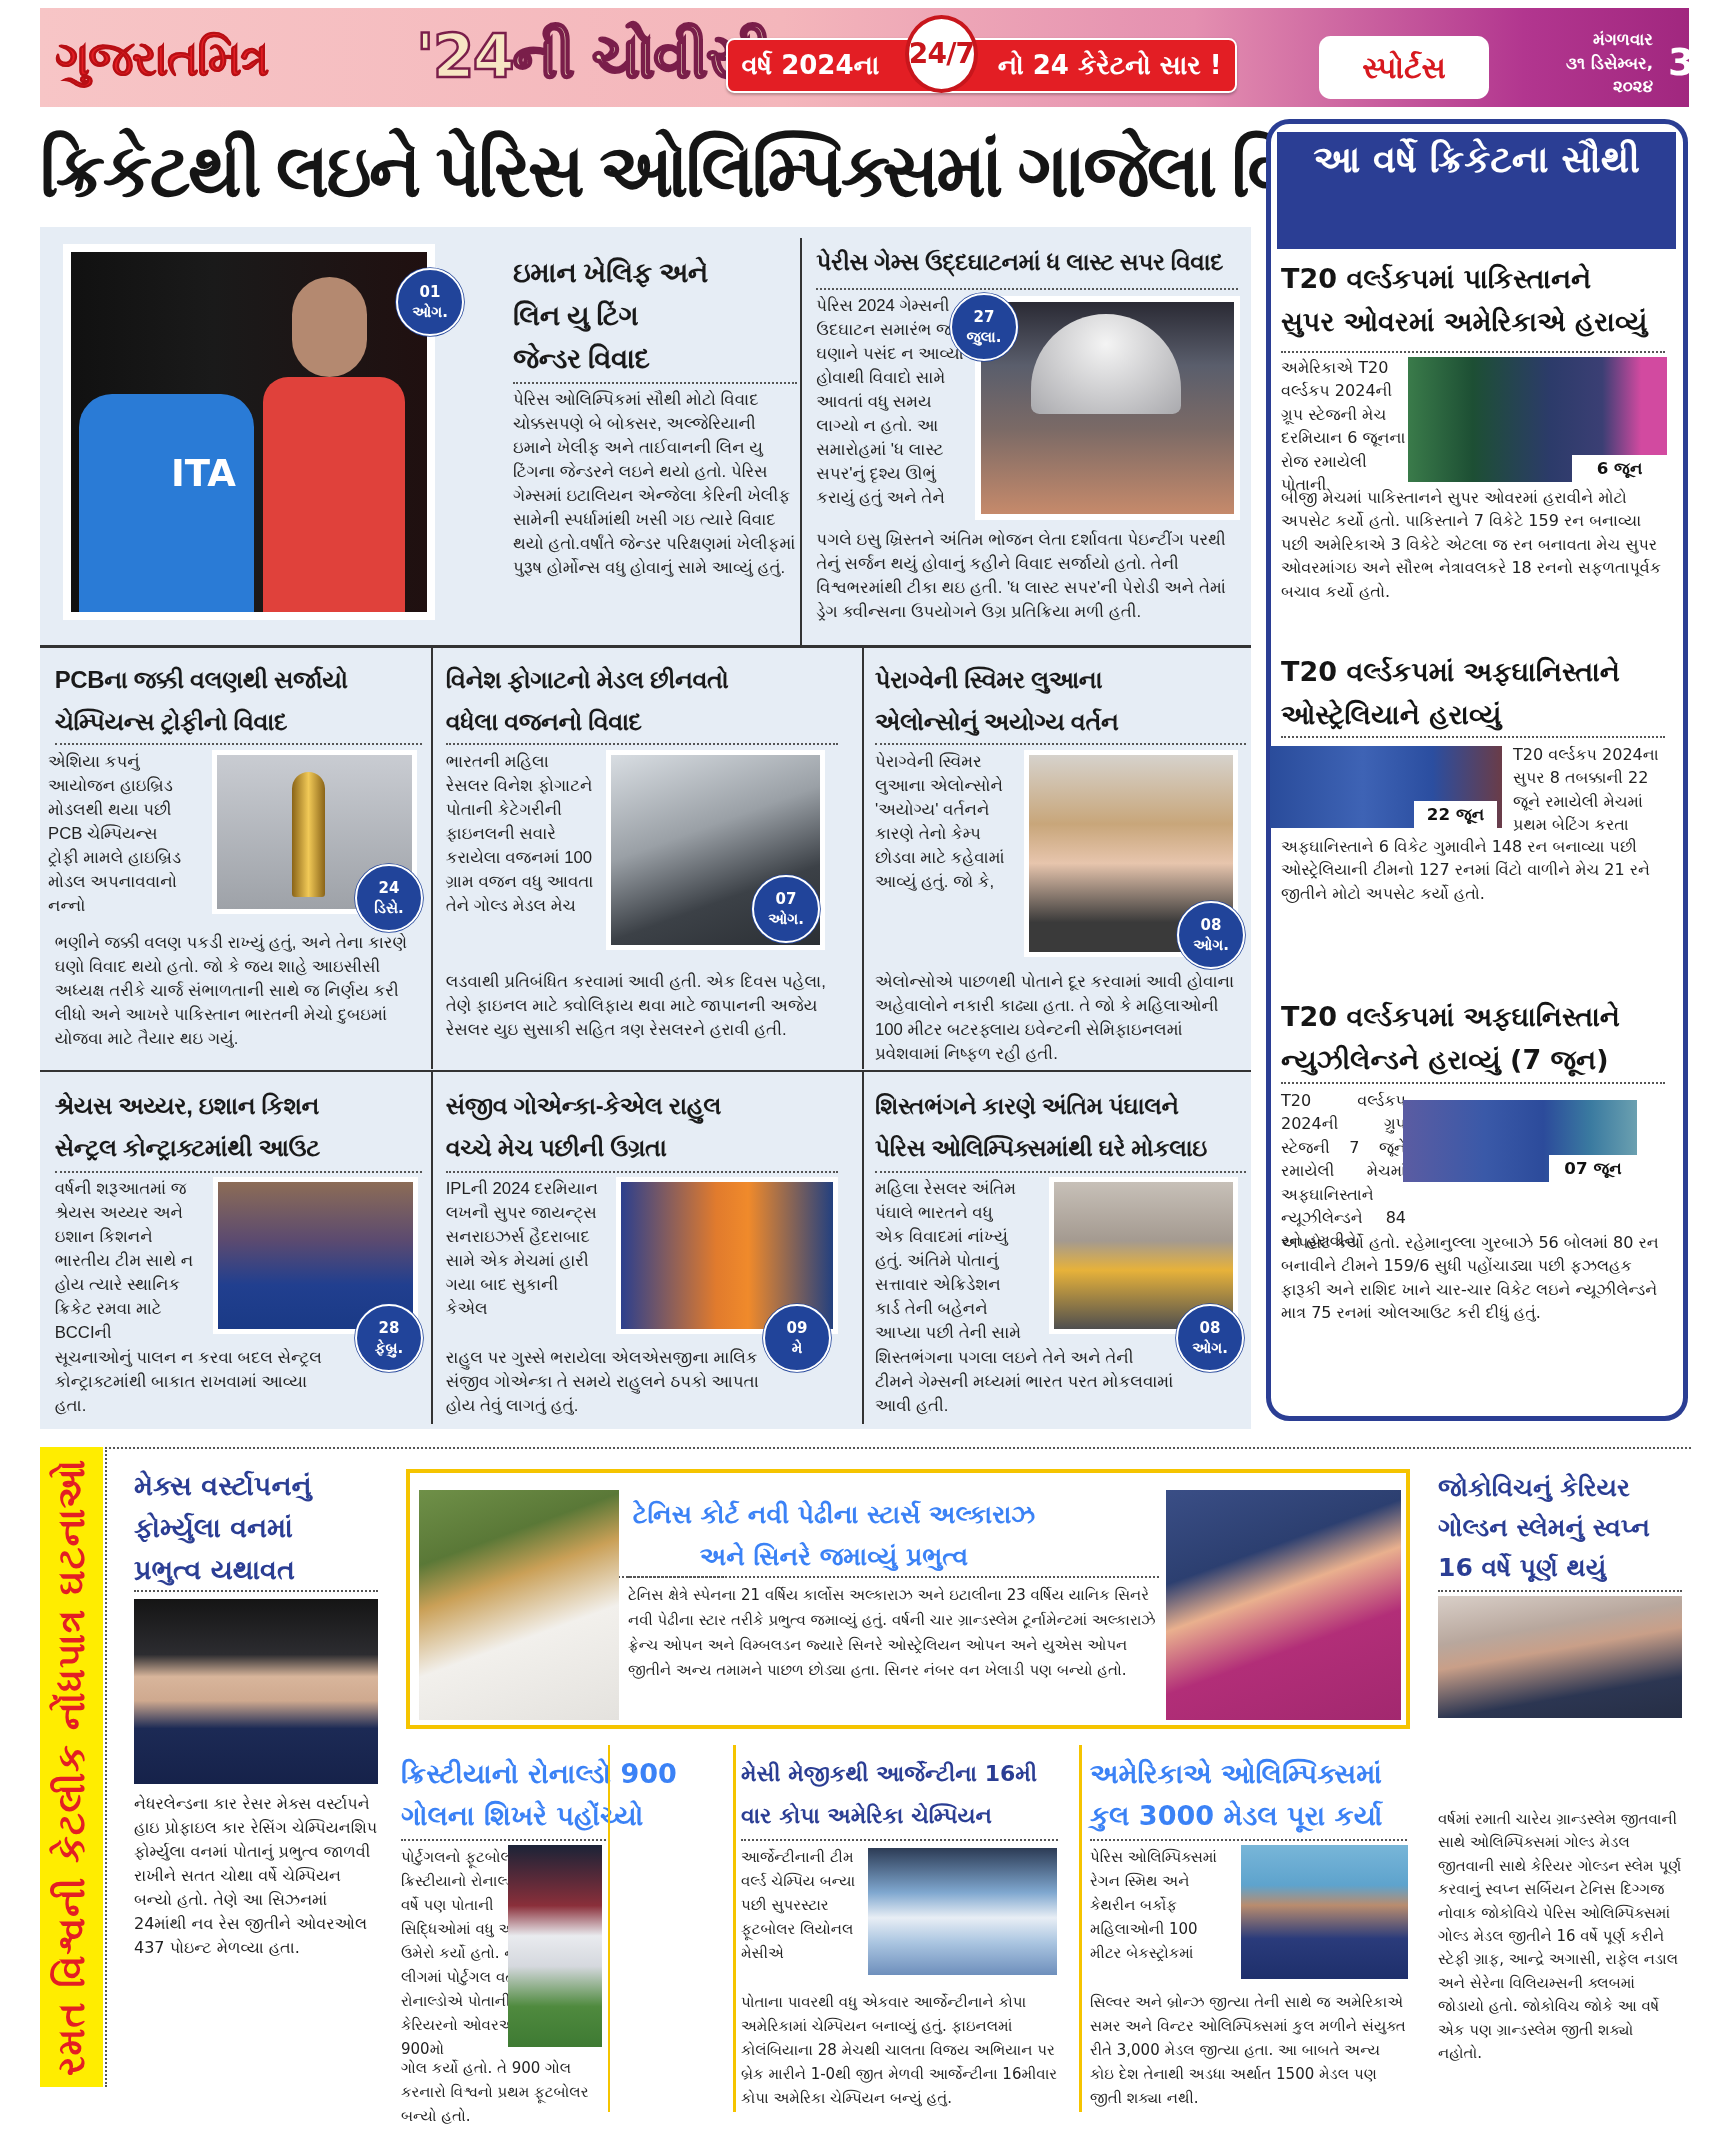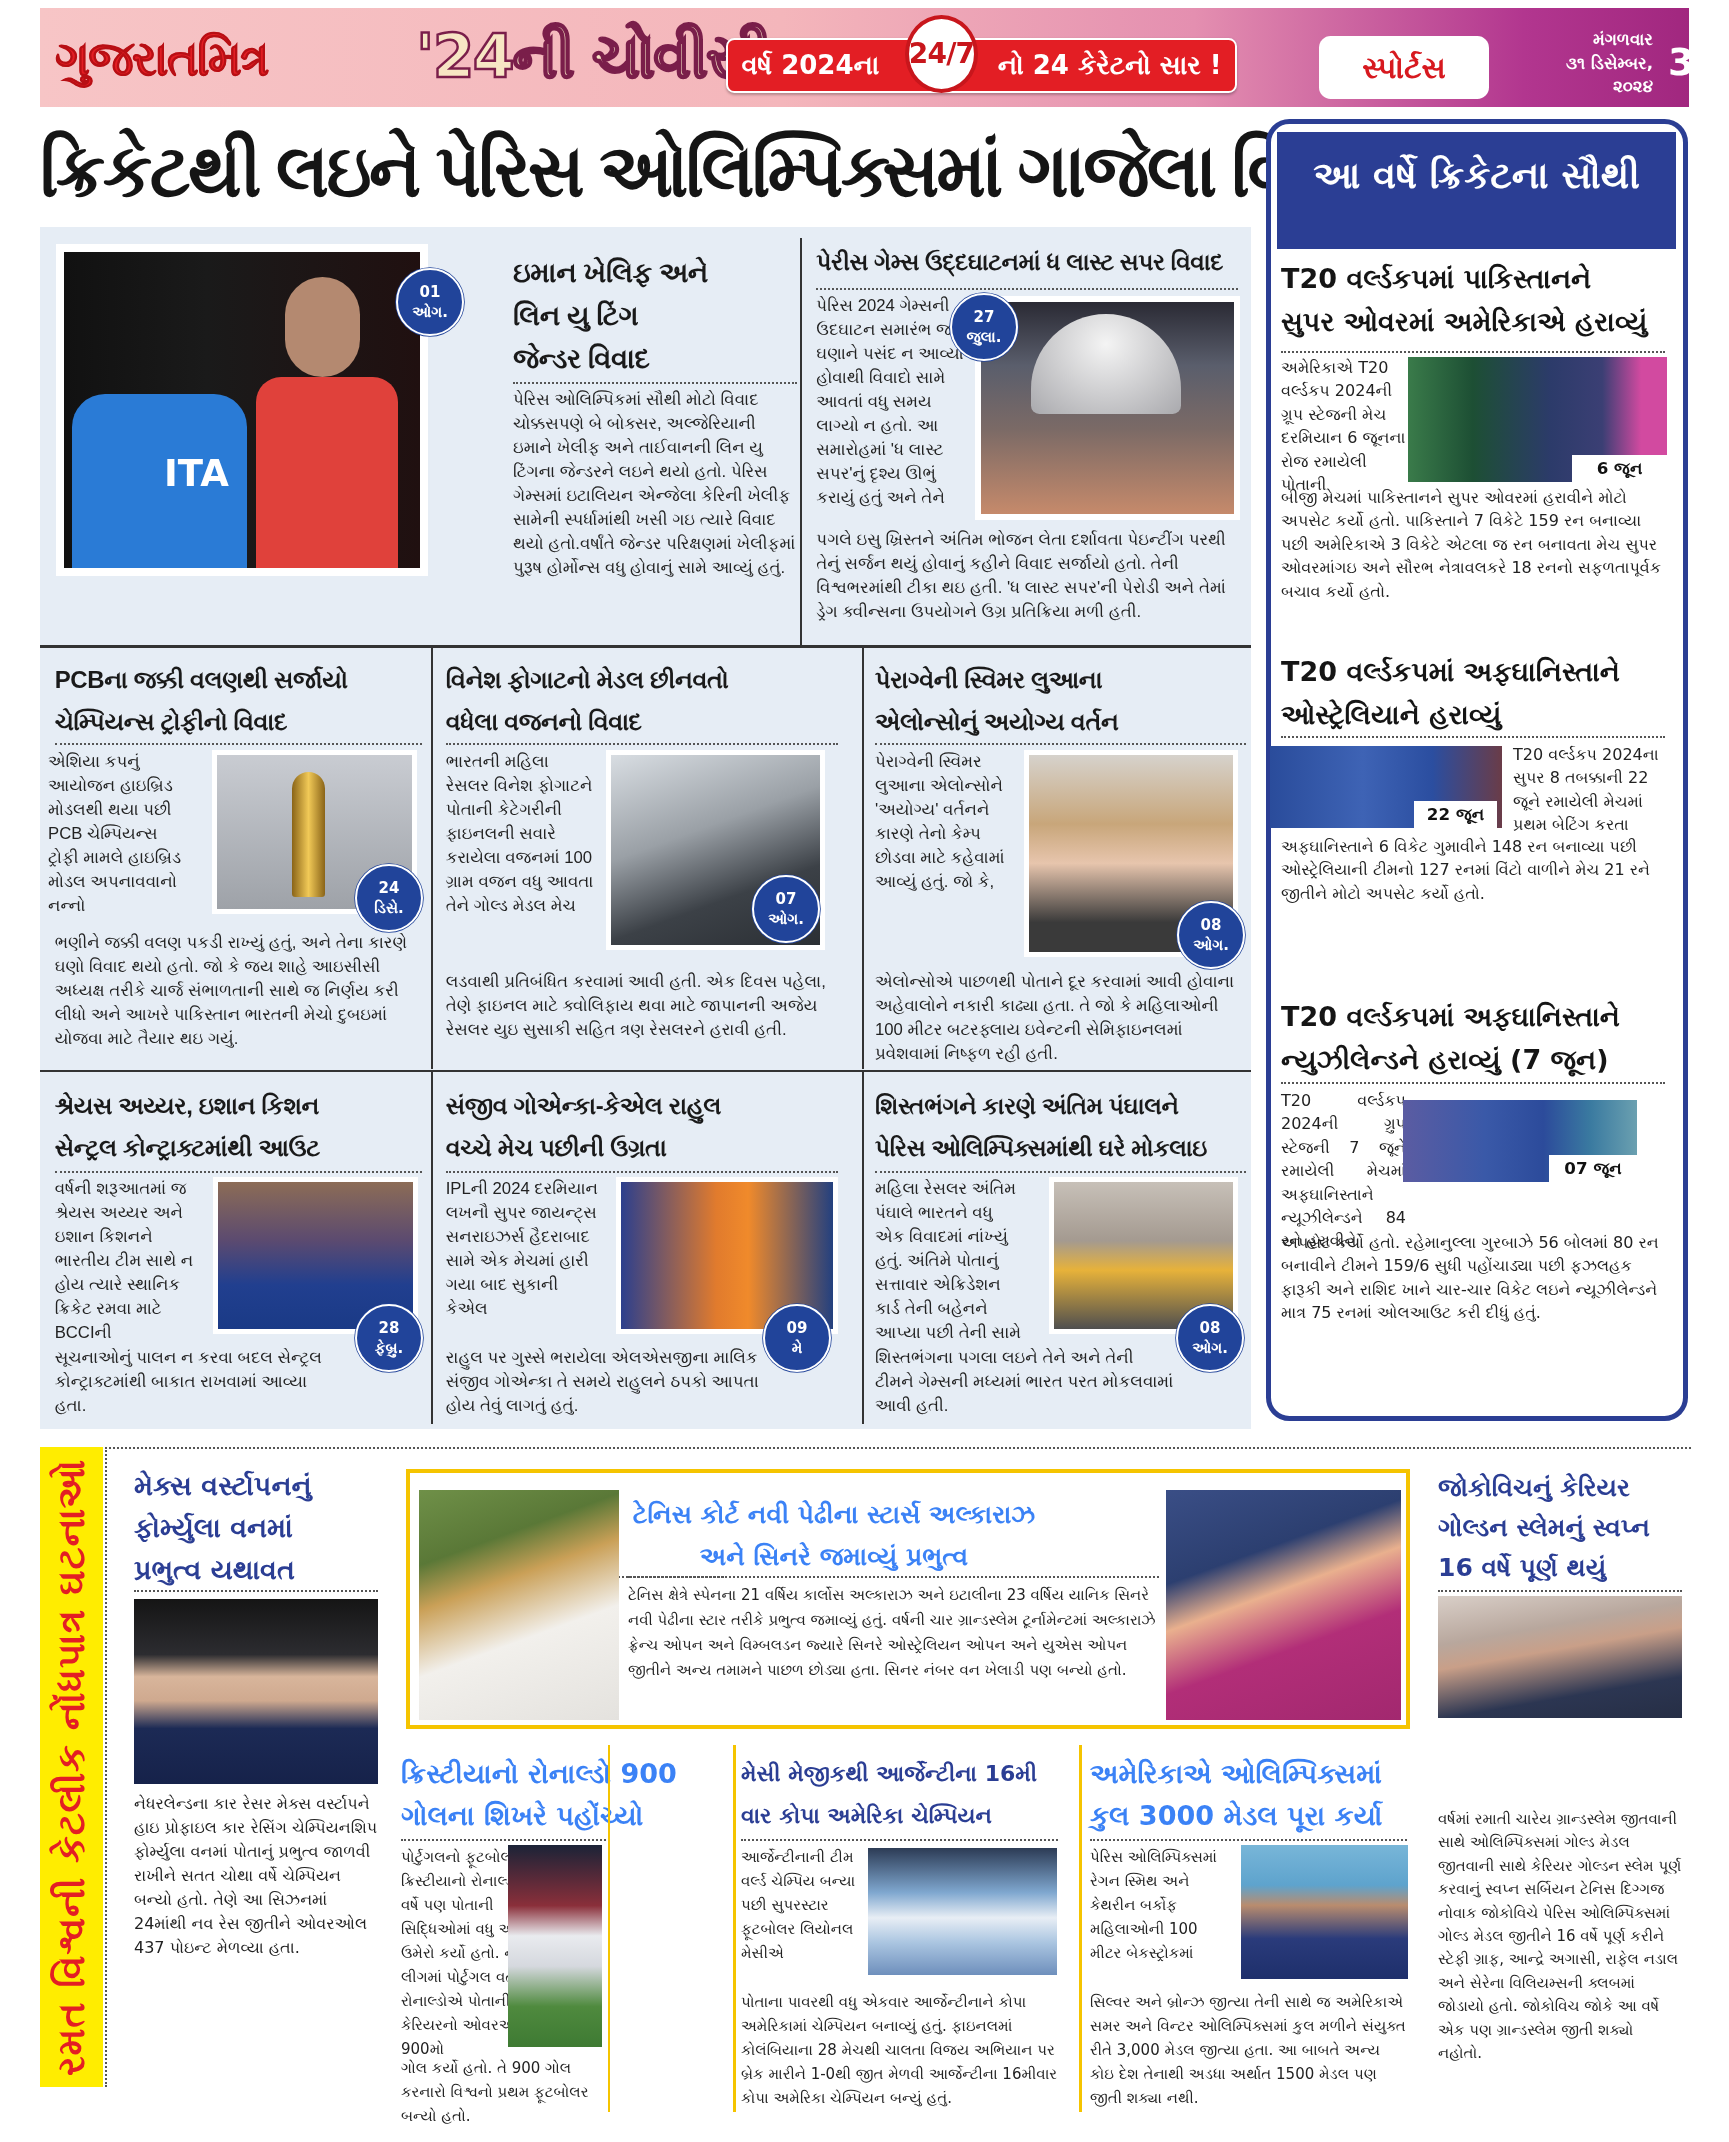--- a/index.html
+++ b/index.html
@@ -18,21 +18,21 @@
 .main-title{left:40px;top:125px;font-family:"Liberation Sans",sans-serif;font-weight:bold;font-size:70px;color:#151515;letter-spacing:-2.5px;line-height:92px;transform:scaleY(1.05)}
 .panel{background:#e6edf5}
 .rule-dot{border-top:2.5px dotted #555}
 .hd{font-weight:bold;color:#1a1a1a;font-family:"Liberation Sans",sans-serif;letter-spacing:-0.4px}
 .bt{font-family:"Liberation Sans",sans-serif;font-size:16.7px;line-height:24px;color:#222}
 .date-badge{width:68px;height:68px;border-radius:50%;background:#21449a;border:2.5px solid #fff;color:#fff;font-weight:bold;font-size:15px;line-height:20px;text-align:center;display:flex;flex-direction:column;justify-content:center;align-items:center;box-shadow:0 0 0 0.8px #21449a}
 .photo{overflow:hidden}
 .vline{background:#333;width:1.7px}
 
 .cbox{left:1266px;top:119px;width:422px;height:1302px;border:5px solid #2b3e94;border-radius:23.4px;background:#fff}
-.cbox-head{left:1277px;top:132px;width:399px;height:117px;background:#2b3e94;color:#fff;font-weight:bold;font-size:37px;line-height:52px;text-align:center;padding-top:18px}
+.cbox-head{left:1277px;top:132px;width:399px;height:117px;background:#2b3e94;color:#fff;font-weight:bold;font-size:37px;line-height:52px;text-align:center;padding-top:2px}
 .chd{font-family:"DejaVu Sans",sans-serif;font-weight:bold;font-size:27px;line-height:43px;color:#151515}
 .cbt{font-family:"DejaVu Sans",sans-serif;font-size:16px;line-height:23.4px;color:#222}
 .cap{background:#fff;font-weight:bold;font-size:16.7px;color:#111;text-align:center;line-height:27px}
 
 .ybar{left:40px;top:1447px;width:63px;height:640px;background:#ffed00}
 .ybar-text{position:absolute;left:40px;top:1447px;width:63px;height:640px;display:flex;align-items:center;justify-content:center}
 .ybar-text span{display:block;transform:rotate(-90deg);white-space:nowrap;font-weight:bold;font-size:38px;color:#e31e24;letter-spacing:0.8px}
 .bhd-blue{font-family:"DejaVu Sans",sans-serif;font-weight:bold;color:#2b3e94}
 .bhd-red{font-family:"DejaVu Sans",sans-serif;font-weight:bold;color:#3b82f6}
 .bbt{font-family:"DejaVu Sans",sans-serif;font-size:16px;line-height:24px;color:#222}
@@ -61,21 +61,21 @@
     <div>૨૦૨૪</div>
   </div>
   <div class="abs mast-page">3</div>
 </div>
 
 <div class="abs main-title">ક્રિકેટથી લઇને પેરિસ ઓલિમ્પિક્સમાં ગાજેલા વિવાદો</div>
 
 <div class="abs panel" style="left:40px;top:227px;width:1211px;height:1202px"></div>
 
 <div class="abs" style="left:50px;top:236px;width:750px;height:409px">
-  <div class="abs photo ph-box" style="left:6px;top:8.3px;width:372px;height:332px;border:8.3px solid #fff;background:linear-gradient(90deg,#111 0%,#1a1a1a 40%,#201010 100%)">
+  <div class="abs photo ph-box" style="left:13px;top:8.3px;width:372px;height:376px;border:8.3px solid #fff;background:linear-gradient(90deg,#111 0%,#1a1a1a 40%,#201010 100%)">
     <div class="abs" style="left:8.3px;top:142px;width:175px;height:242px;background:#2a7bd6;border-radius:33px 33px 0 0"></div>
     <div class="abs" style="left:100px;top:200px;color:#fff;font-weight:bold;font-size:37px">ITA</div>
     <div class="abs" style="left:192px;top:125px;width:142px;height:250px;background:#e0413b;border-radius:25px 25px 0 0"></div>
     <div class="abs" style="left:221px;top:25px;width:75px;height:100px;background:#b48970;border-radius:38px"></div>
   </div>
   <div class="abs date-badge" style="left:346px;top:32px">
     <span>01</span>
     <span>ઓગ.</span>
   </div>
   <div class="abs hd" style="left:463px;top:15px;width:250px;font-size:27.6px;line-height:43px">

